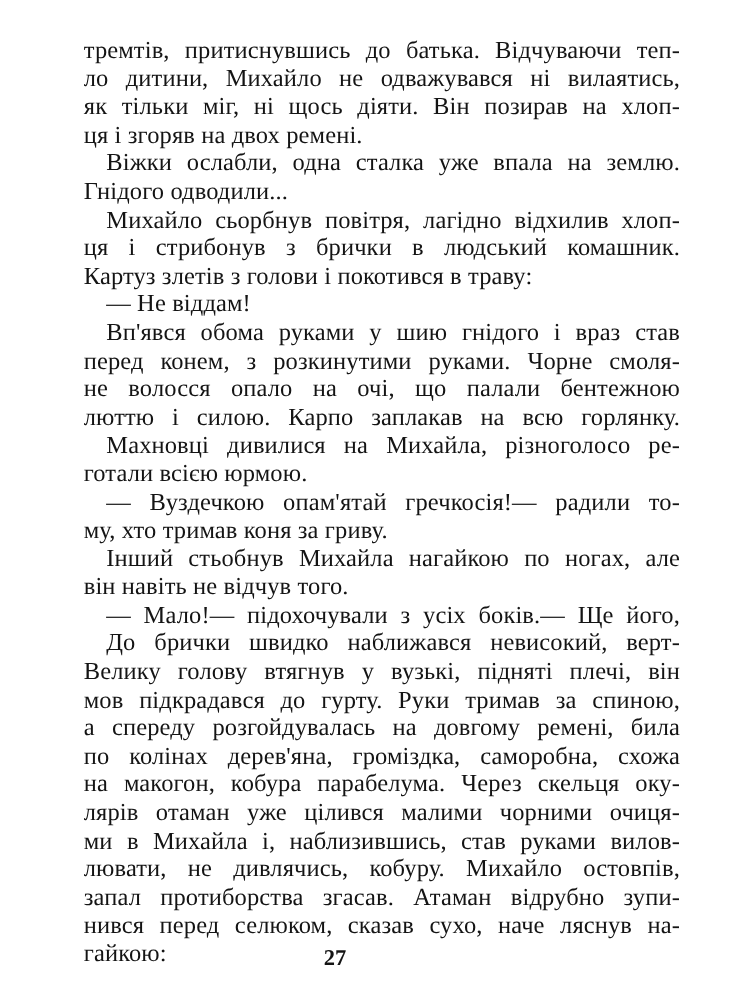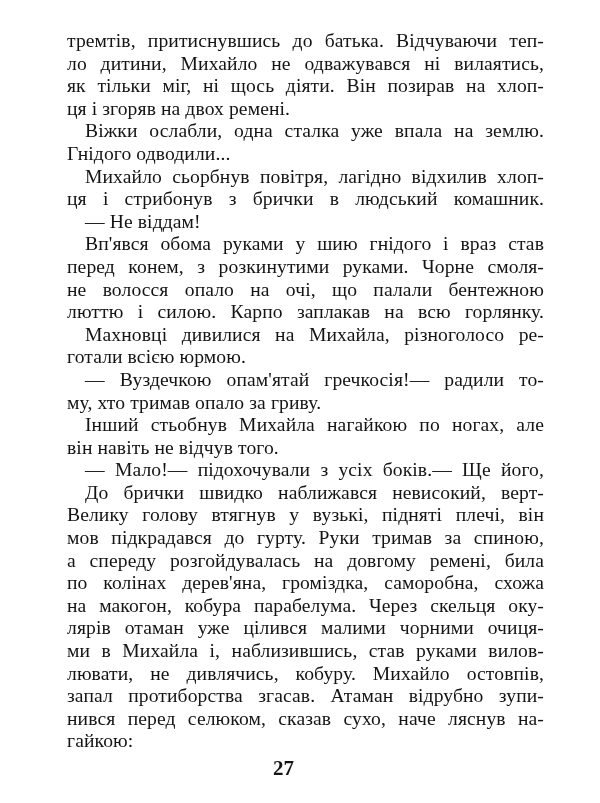--- a/index.html
+++ b/index.html
@@ -33,25 +33,25 @@
       overflow: visible;
     }
     .line.last {
       text-align-last: left;
     }
     .line.indent {
       padding-left: 18px;
     }
     .page-number {
       position: absolute;
-      left: 273px;
+      left: 259px;
       top: 756px;
       font-family: "Liberation Serif", "DejaVu Serif", serif;
       font-weight: bold;
-      font-size: 21px;
+      font-size: 18px;
       color: #141414;
     }
   </style>
 </head>
 <body>
 
 <div class="page">
 
   <div>
     <span class="line">тремтів, притиснувшись до батька. Відчуваючи теп-</span>
@@ -61,41 +61,42 @@
   </div>
 
   <div>
     <span class="line indent">Віжки ослабли, одна сталка уже впала на землю.</span>
     <span class="line last">Гнідого одводили...</span>
   </div>
 
   <div>
     <span class="line indent">Михайло сьорбнув повітря, лагідно відхилив хлоп-</span>
     <span class="line">ця і стрибонув з брички в людський комашник.</span>
+    <span class="line last">Картуз злетів з голови і покотився в траву:</span>
   </div>
 
   <div>
     <span class="line indent last">— Не віддам!</span>
   </div>
 
   <div>
     <span class="line indent">Вп'явся обома руками у шию гнідого і враз став</span>
     <span class="line">перед конем, з розкинутими руками. Чорне смоля-</span>
     <span class="line">не волосся опало на очі, що палали бентежною</span>
     <span class="line">люттю і силою. Карпо заплакав на всю горлянку.</span>
   </div>
 
   <div>
     <span class="line indent">Махновці дивилися на Михайла, різноголосо ре-</span>
     <span class="line last">готали всією юрмою.</span>
   </div>
 
   <div>
     <span class="line indent">— Вуздечкою опам'ятай гречкосія!— радили то-</span>
-    <span class="line last">му, хто тримав опало за гриву.</span>
+    <span class="line last">му, хто тримав коня за гриву.</span>
   </div>
 
   <div>
     <span class="line indent">Інший стьобнув Михайла нагайкою по ногах, але</span>
     <span class="line last">він навіть не відчув того.</span>
   </div>
 
   <div>
     <span class="line indent">— Мало!— підохочували з усіх боків.— Ще його,</span>
   </div>

